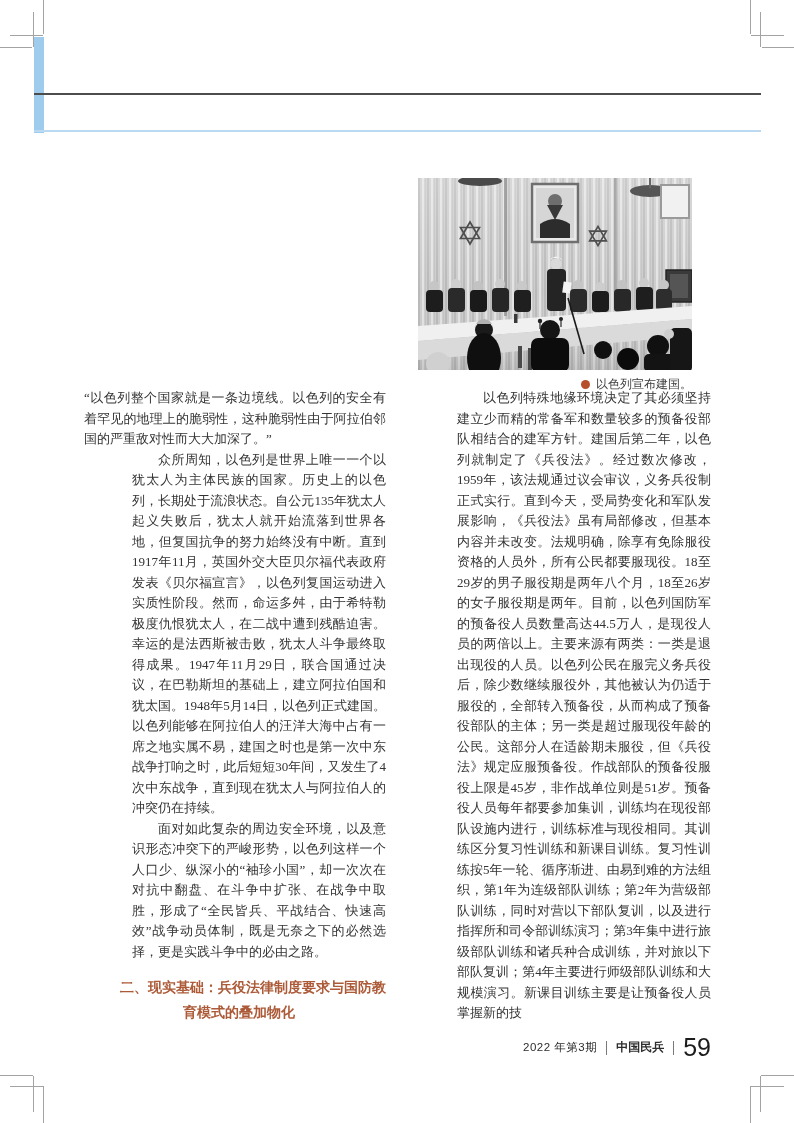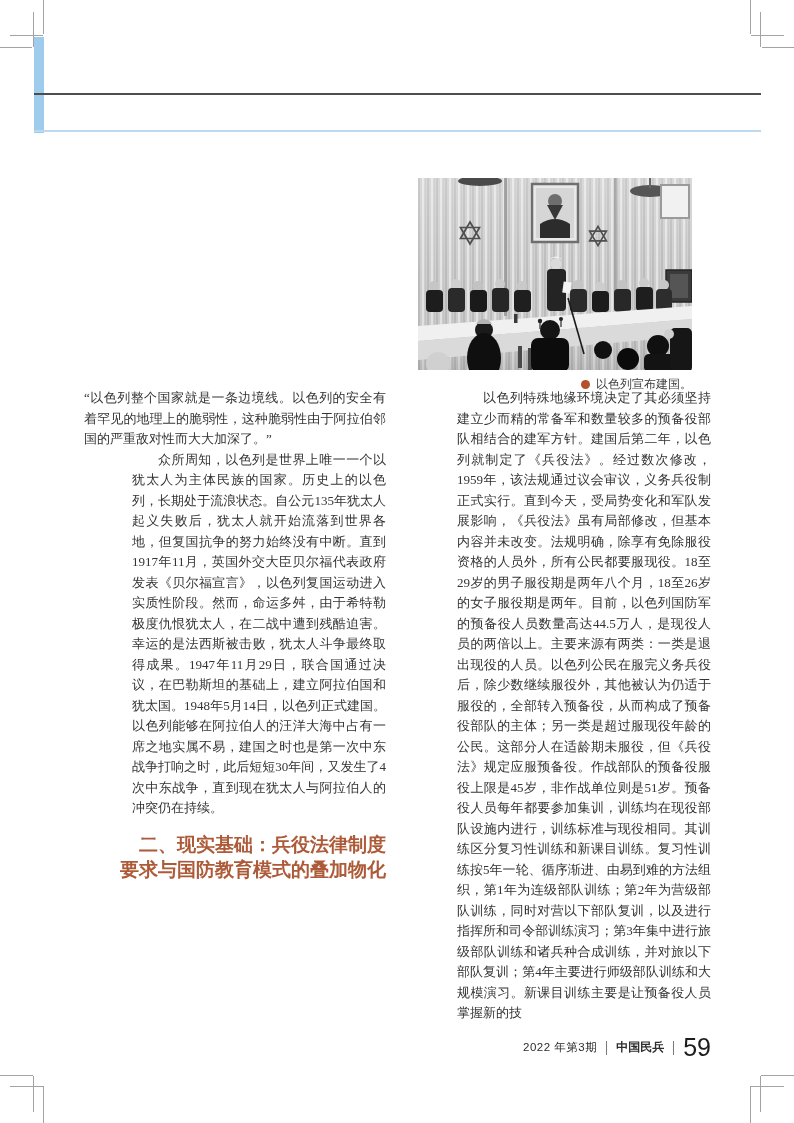--- a/index.html
+++ b/index.html
@@ -45,22 +45,22 @@
     font-size:13px;line-height:20.5px;text-align:justify;
     color:var(--body-ink);
   }
   .col-left{left:84px;}
   .col-right{left:409px;}
   .col p{margin:0;}
   .col p.indent{text-indent:2em;margin-left:48px;}
   .section-heading{
     font-family:"Liberation Sans","DejaVu Sans",sans-serif;
     color:var(--heading-color);
-    font-size:19px;font-weight:700;line-height:25px;
-    text-indent:2em;text-align:right;
+    font-size:14px;font-weight:700;line-height:25px;
+    text-indent:2em;text-align:center;
     margin:13px 0 11px 8px;
   }
   
   .footer{
     position:absolute;left:84px;top:1033px;width:627px;
     display:flex;justify-content:flex-end;align-items:center;gap:9px;
     font-family:"Liberation Sans","DejaVu Sans",sans-serif;
     color:#2d2d2d;
   }
   .footer .issue{font-size:11.5px;letter-spacing:.5px;}
@@ -203,20 +203,21 @@
     </svg>
   </figure>
   <div class="caption-row">
     <span class="caption-dot"></span>
     <span>以色列宣布建国。</span>
   </div>
 
   <div class="col col-left">
     <p>“以色列整个国家就是一条边境线。以色列的安全有着罕见的地理上的脆弱性，这种脆弱性由于阿拉伯邻国的严重敌对性而大大加深了。”</p>
     <p class="indent">众所周知，以色列是世界上唯一一个以犹太人为主体民族的国家。历史上的以色列，长期处于流浪状态。自公元135年犹太人起义失败后，犹太人就开始流落到世界各地，但复国抗争的努力始终没有中断。直到1917年11月，英国外交大臣贝尔福代表政府发表《贝尔福宣言》，以色列复国运动进入实质性阶段。然而，命运多舛，由于希特勒极度仇恨犹太人，在二战中遭到残酷迫害。幸运的是法西斯被击败，犹太人斗争最终取得成果。1947年11月29日，联合国通过决议，在巴勒斯坦的基础上，建立阿拉伯国和犹太国。1948年5月14日，以色列正式建国。以色列能够在阿拉伯人的汪洋大海中占有一席之地实属不易，建国之时也是第一次中东战争打响之时，此后短短30年间，又发生了4次中东战争，直到现在犹太人与阿拉伯人的冲突仍在持续。</p>
+    <p class="indent">面对如此复杂的周边安全环境，以及意识形态冲突下的严峻形势，以色列这样一个人口少、纵深小的“袖珍小国”，却一次次在对抗中翻盘、在斗争中扩张、在战争中取胜，形成了“全民皆兵、平战结合、快速高效”战争动员体制，既是无奈之下的必然选择，更是实践斗争中的必由之路。</p>
     <h2 class="section-heading">二、现实基础：兵役法律制度要求与国防教育模式的叠加物化</h2>
   </div>
 
   <div class="col col-right">
     <p class="indent">以色列特殊地缘环境决定了其必须坚持建立少而精的常备军和数量较多的预备役部队相结合的建军方针。建国后第二年，以色列就制定了《兵役法》。经过数次修改，1959年，该法规通过议会审议，义务兵役制正式实行。直到今天，受局势变化和军队发展影响，《兵役法》虽有局部修改，但基本内容并未改变。法规明确，除享有免除服役资格的人员外，所有公民都要服现役。18至29岁的男子服役期是两年八个月，18至26岁的女子服役期是两年。目前，以色列国防军的预备役人员数量高达44.5万人，是现役人员的两倍以上。主要来源有两类：一类是退出现役的人员。以色列公民在服完义务兵役后，除少数继续服役外，其他被认为仍适于服役的，全部转入预备役，从而构成了预备役部队的主体；另一类是超过服现役年龄的公民。这部分人在适龄期未服役，但《兵役法》规定应服预备役。作战部队的预备役服役上限是45岁，非作战单位则是51岁。预备役人员每年都要参加集训，训练均在现役部队设施内进行，训练标准与现役相同。其训练区分复习性训练和新课目训练。复习性训练按5年一轮、循序渐进、由易到难的方法组织，第1年为连级部队训练；第2年为营级部队训练，同时对营以下部队复训，以及进行指挥所和司令部训练演习；第3年集中进行旅级部队训练和诸兵种合成训练，并对旅以下部队复训；第4年主要进行师级部队训练和大规模演习。新课目训练主要是让预备役人员掌握新的技</p>
   </div>
 
   <div class="footer">
     <span class="issue">2022 年第3期</span>
     <span class="sep"></span>

